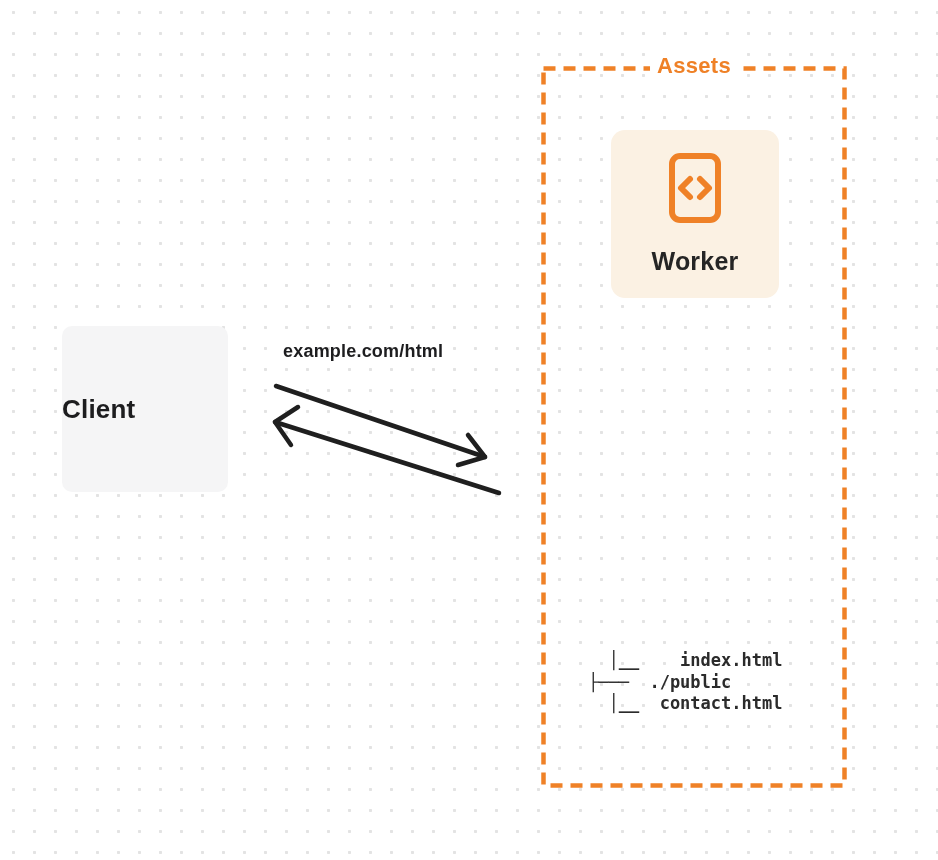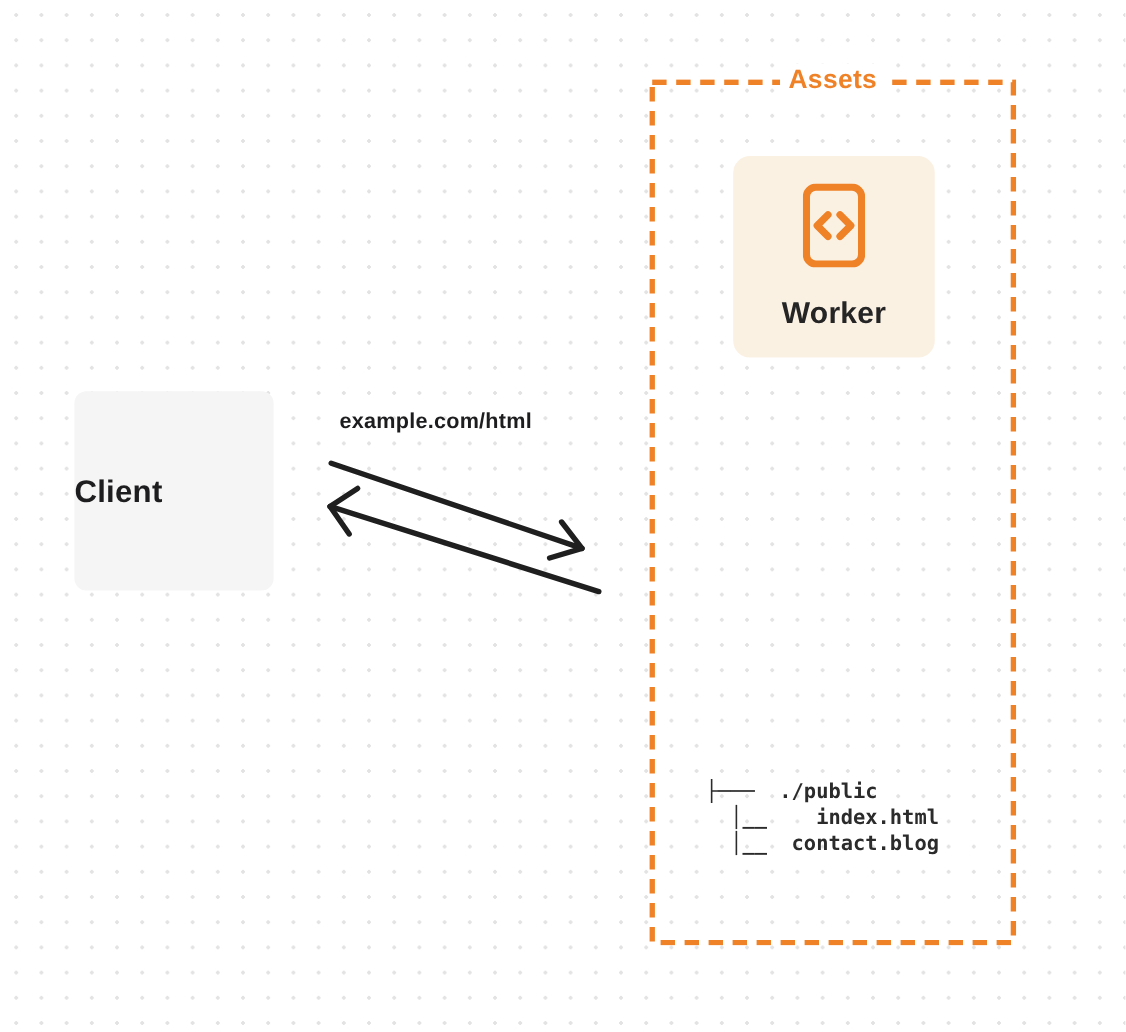--- a/index.html
+++ b/index.html
@@ -87,18 +87,18 @@
     <svg width="52" height="70" viewBox="0 0 52 70" xmlns="http://www.w3.org/2000/svg">
       <rect class="icon-stroke" x="3" y="3" width="46" height="64" rx="8" stroke-width="6"></rect>
       <polyline class="icon-stroke" points="21,26 12,35 21,44" stroke-width="6" stroke-linecap="round" stroke-linejoin="round"></polyline>
       <polyline class="icon-stroke" points="31,26 40,35 31,44" stroke-width="6" stroke-linecap="round" stroke-linejoin="round"></polyline>
     </svg>
     <span class="card-label">Worker</span>
   </div>
 
 
   <div class="file-tree">
+    <div>  │__    index.html</div>
     <div>├───  ./public</div>
-    <div>  │__    index.html</div>
-    <div>  │__  contact.blog</div>
+    <div>  │__  contact.html</div>
   </div>
 
 </div>
 
 </body></html>

